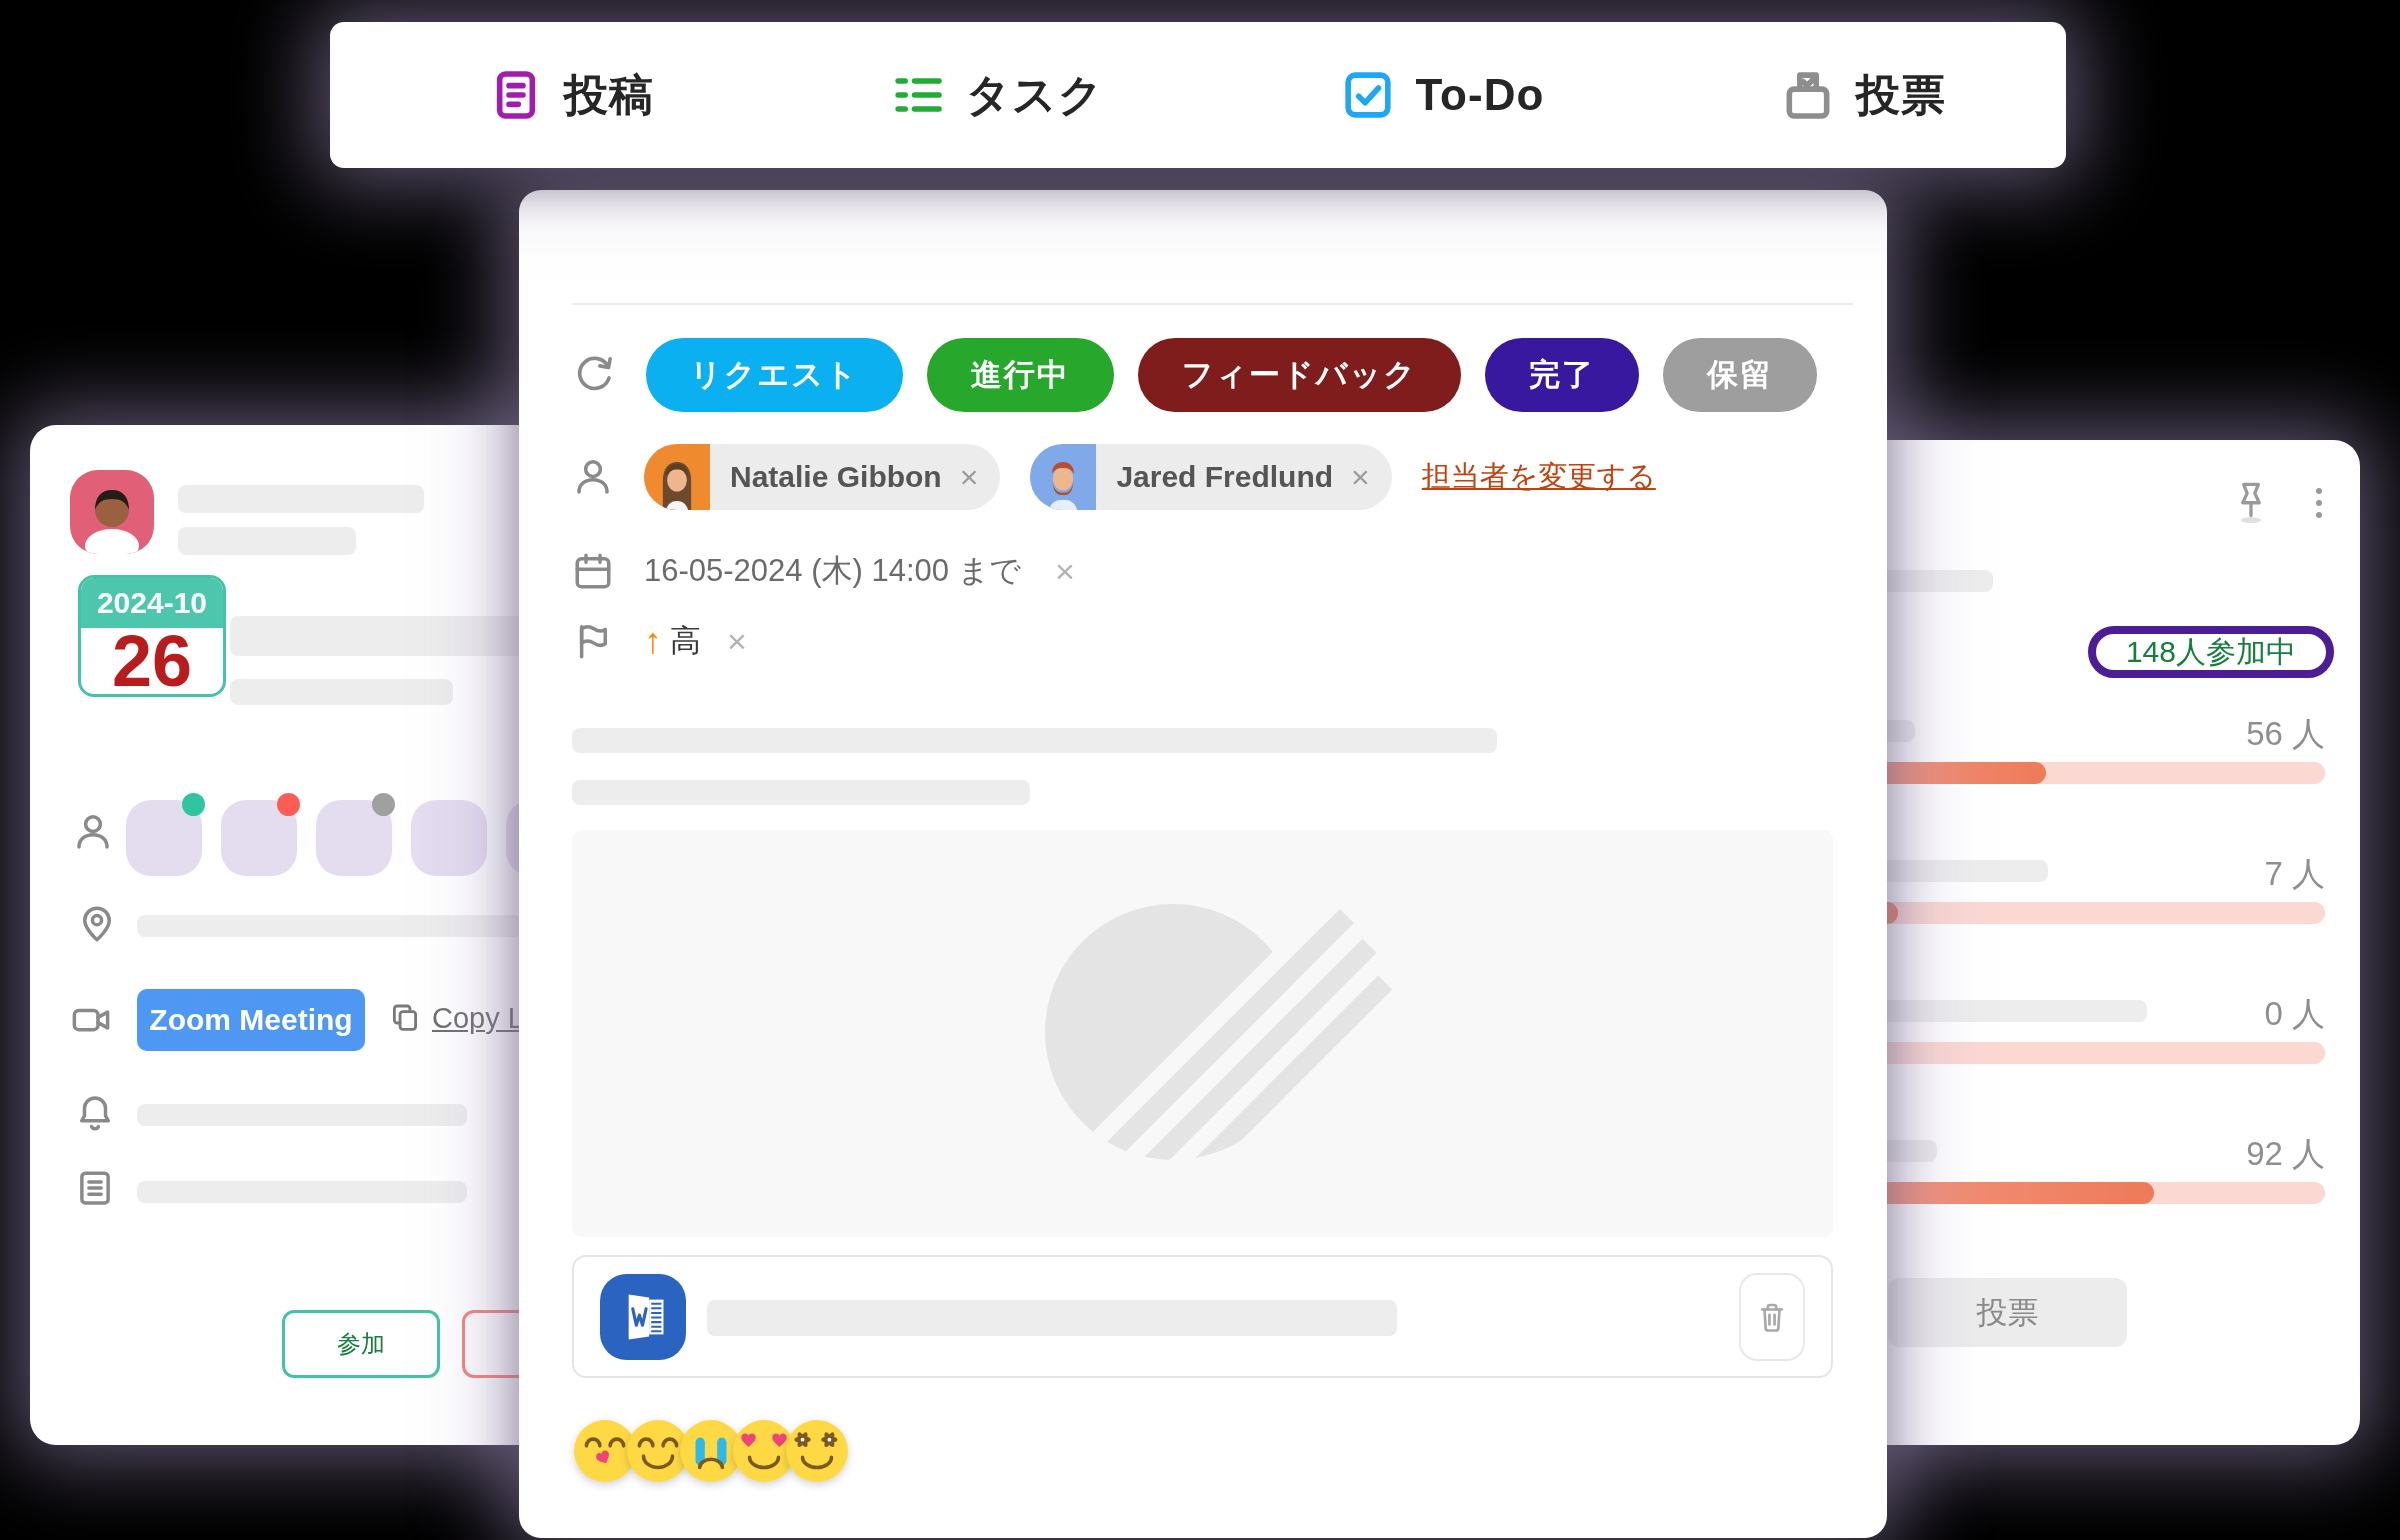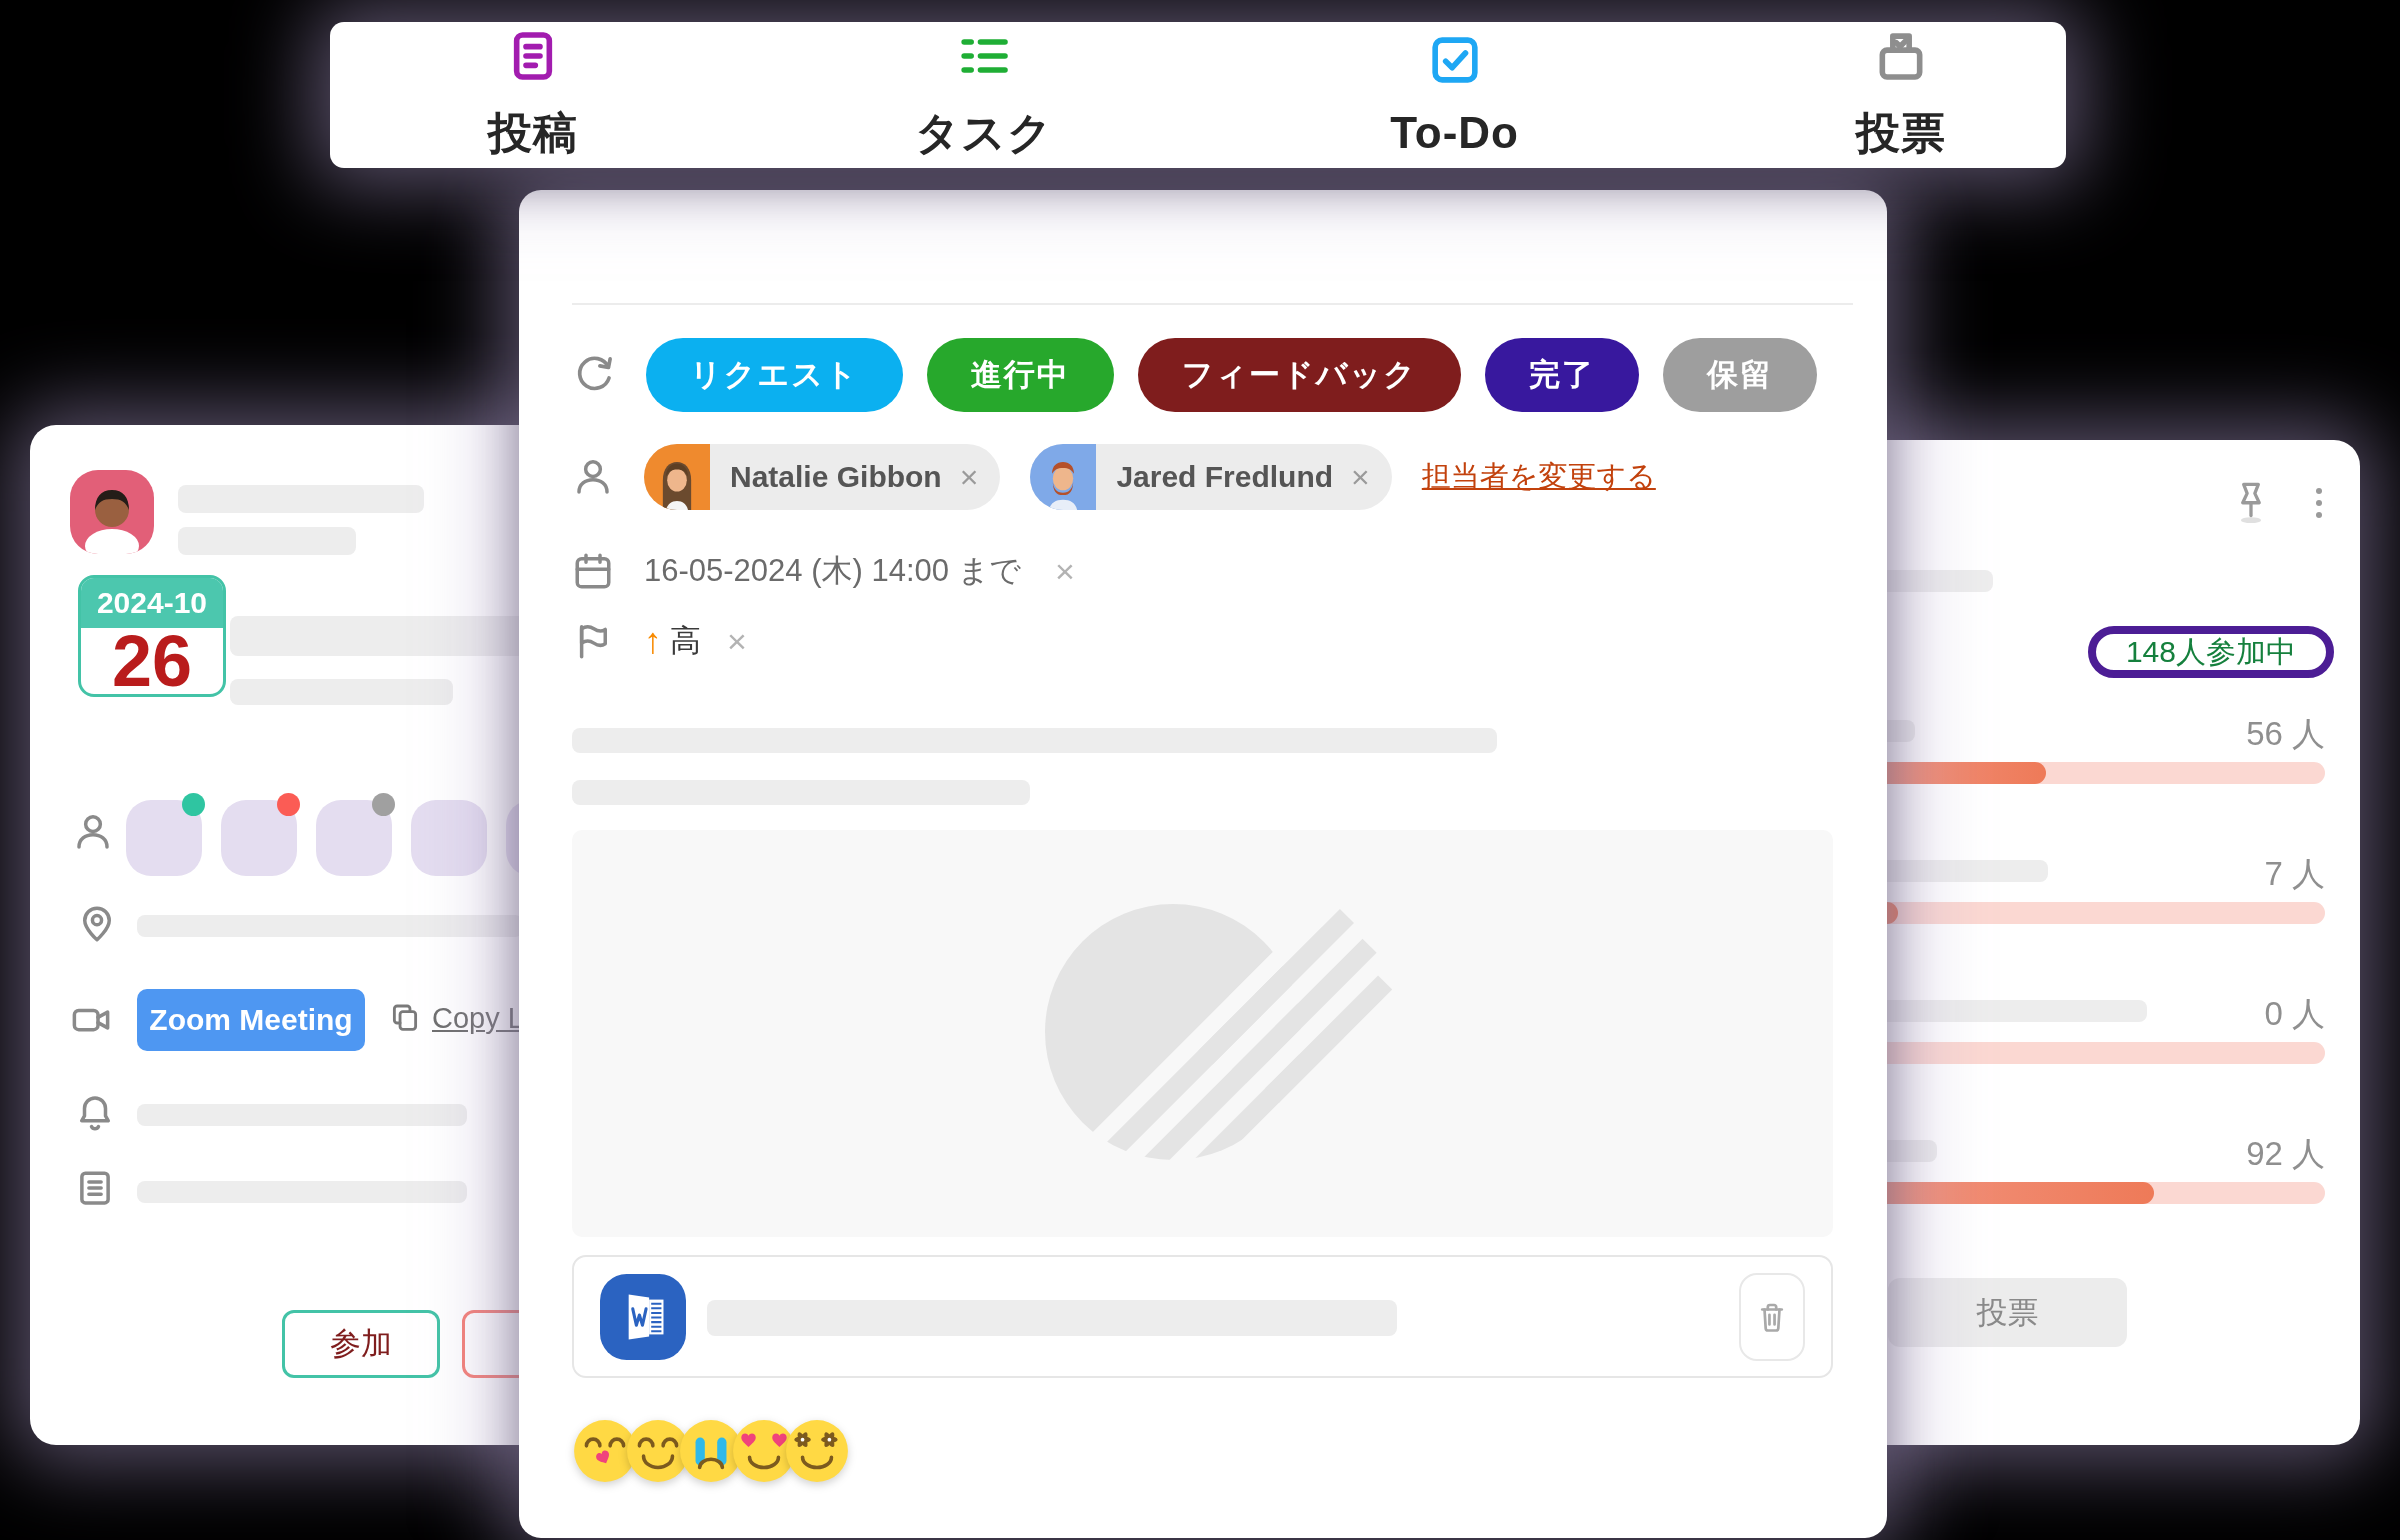--- a/index.html
+++ b/index.html
@@ -7,21 +7,21 @@
   .stage{position:absolute;left:0;top:0;width:2400px;height:1540px;background:#000;}
   .card{position:absolute;background:#fff;border-radius:26px;overflow:hidden;}
   .glow{box-shadow:0 0 80px 18px rgba(163,145,192,.55),0 14px 44px rgba(0,0,0,.45);}
   .bar{position:absolute;background:#ededed;border-radius:8px;}
   svg{display:block;}
 
   
   .topbar{position:absolute;left:330px;top:22px;width:1736px;height:146px;background:#fff;
     border-radius:14px;z-index:6;display:flex;align-items:center;justify-content:space-between;
     padding:0 120px 0 158px;box-sizing:border-box;}
-  .nav-item{display:flex;align-items:center;gap:20px;cursor:pointer;flex-direction:column;}
+  .nav-item{display:flex;align-items:center;gap:20px;cursor:pointer;}
   .nav-item svg{width:56px;height:56px;}
   .nav-label{font-size:44px;font-weight:bold;color:#262626;letter-spacing:1px;white-space:nowrap;}
 
   
   .left-card{left:20px;top:425px;width:540px;height:1020px;z-index:2;margin-left:10px;}
   .lc-avatar{position:absolute;left:40px;top:45px;width:84px;height:84px;border-radius:28px;overflow:hidden;}
   .lc-bar1{left:148px;top:60px;width:246px;height:28px;}
   .lc-bar2{left:148px;top:102px;width:178px;height:28px;}
   .date-badge{position:absolute;left:48px;top:150px;width:148px;height:122px;border:3px solid #43c3a7;
     border-radius:16px;overflow:hidden;background:#fff;box-sizing:border-box;}
@@ -37,21 +37,21 @@
   .lc-bar5{left:107px;top:490px;width:386px;height:22px;}
   .zoom-btn{position:absolute;left:107px;top:564px;width:228px;height:62px;background:#4e97f2;
     border-radius:10px;color:#fff;font-size:30px;font-weight:bold;display:flex;align-items:center;
     justify-content:center;cursor:pointer;}
   .copy-row{position:absolute;left:358px;top:576px;display:flex;align-items:center;gap:10px;color:#7a7a7a;}
   .copy-row svg{width:34px;height:34px;}
   .copy-link{font-size:29px;text-decoration:underline;white-space:nowrap;color:#6f6f6f;}
   .lc-bar6{left:107px;top:679px;width:330px;height:22px;}
   .lc-bar7{left:107px;top:756px;width:330px;height:22px;}
   .join-btn{position:absolute;left:252px;top:885px;width:158px;height:68px;border:3px solid #43c3a7;
-    border-radius:12px;color:#7f1d1d;font-size:31px;display:flex;align-items:center;justify-content:center;
+    border-radius:12px;color:#15803d;font-size:24px;display:flex;align-items:center;justify-content:center;
     background:#fff;box-sizing:border-box;cursor:pointer;}
   .decline-btn{position:absolute;left:432px;top:885px;width:150px;height:68px;border:3px solid #f58078;
     border-radius:12px;background:#fff;box-sizing:border-box;}
 
   
   .right-card{left:1845px;top:440px;width:515px;height:1005px;z-index:2;}
   .rc-pin{position:absolute;left:384px;top:38px;width:44px;height:50px;color:#9a9a9a;}
   .rc-dots{position:absolute;left:462px;top:44px;width:24px;height:40px;color:#9a9a9a;}
   .rc-qbar{left:30px;top:130px;width:118px;height:22px;}
   .rc-badge{position:absolute;right:26px;top:186px;height:52px;padding:0 30px;border:8px solid #4c1d95;

